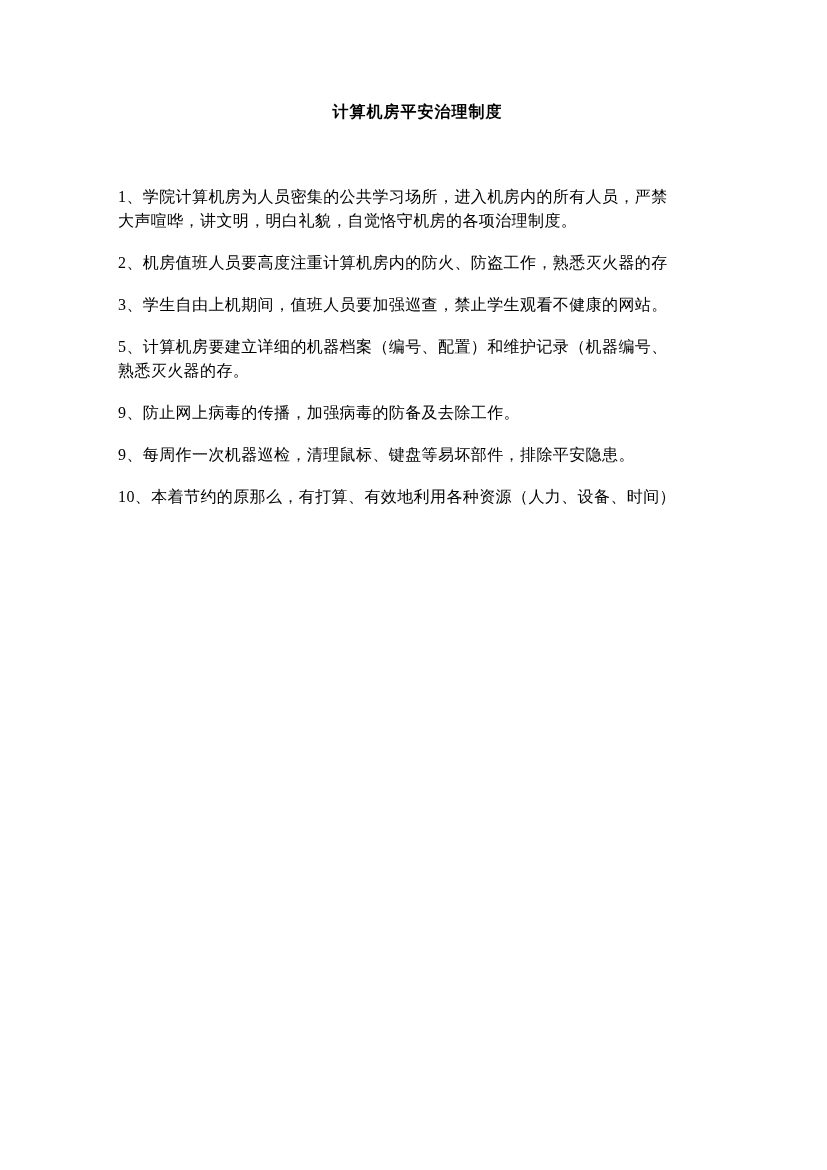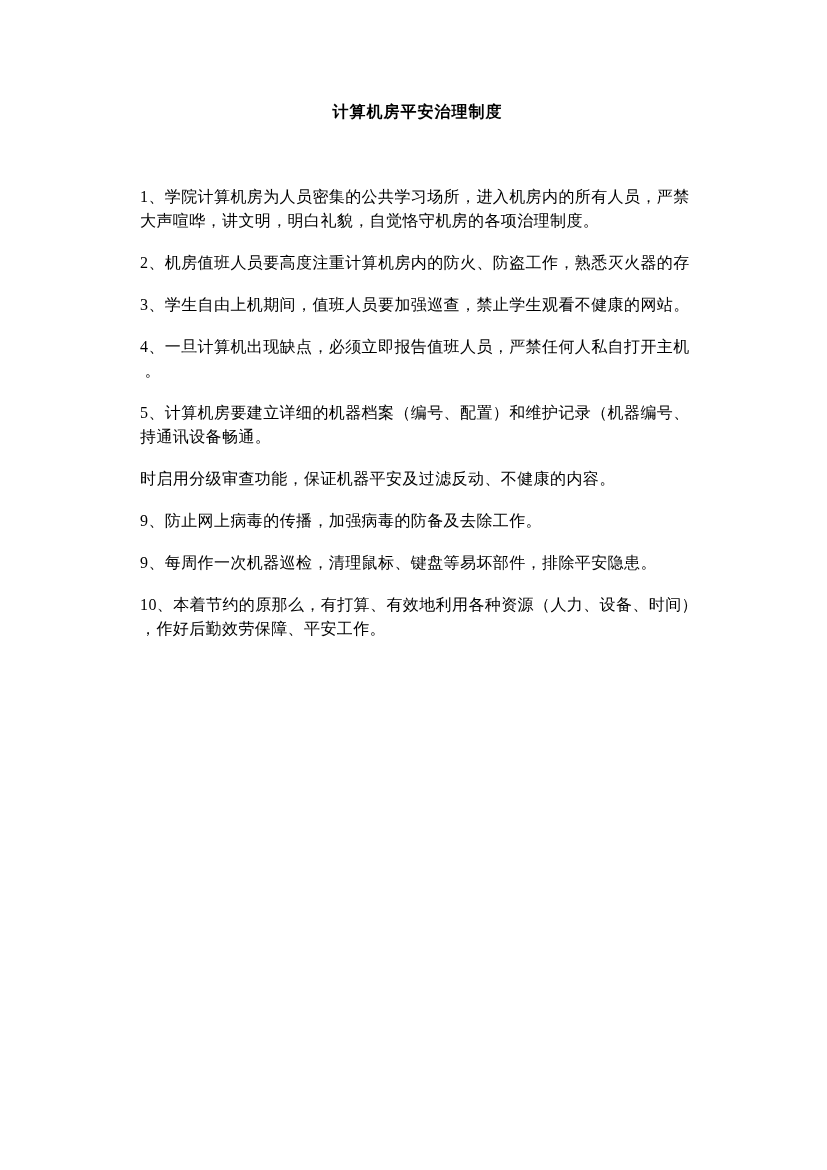--- a/index.html
+++ b/index.html
@@ -21,21 +21,20 @@
   .doc-title {
     margin: 0;
     font-size: 16px;
     font-weight: bold;
     line-height: 24px;
     text-align: center;
     letter-spacing: 1px;
   }
   .doc-body {
     margin-top: 61px;
-    margin-left: 22px;
   }
   .paragraph {
     margin: 0 0 18px 0;
   }
   .line {
     font-size: 16px;
     line-height: 24px;
     letter-spacing: 0.4px;
     white-space: pre;
   }
@@ -50,34 +49,28 @@
         <div class="line">1、学院计算机房为人员密集的公共学习场所，进入机房内的所有人员，严禁</div>
         <div class="line">大声喧哗，讲文明，明白礼貌，自觉恪守机房的各项治理制度。</div>
       </div>
       <div class="paragraph">
         <div class="line">2、机房值班人员要高度注重计算机房内的防火、防盗工作，熟悉灭火器的存</div>
       </div>
       <div class="paragraph">
         <div class="line">3、学生自由上机期间，值班人员要加强巡查，禁止学生观看不健康的网站。</div>
       </div>
       <div class="paragraph">
-        <div class="line">4、一旦计算机出现缺点，必须立即报告值班人员，严禁任何人私自打开主机</div>
-        <div class="line"> 。</div>
+        <div class="line">5、计算机房要建立详细的机器档案（编号、配置）和维护记录（机器编号、</div>
+        <div class="line">熟悉灭火器的存。</div>
       </div>
       <div class="paragraph">
-        <div class="line">5、计算机房要建立详细的机器档案（编号、配置）和维护记录（机器编号、</div>
-        <div class="line">持通讯设备畅通。</div>
-      </div>
-      <div class="paragraph">
-        <div class="line">时启用分级审查功能，保证机器平安及过滤反动、不健康的内容。</div>
       </div>
       <div class="paragraph">
         <div class="line">9、防止网上病毒的传播，加强病毒的防备及去除工作。</div>
       </div>
       <div class="paragraph">
         <div class="line">9、每周作一次机器巡检，清理鼠标、键盘等易坏部件，排除平安隐患。</div>
       </div>
       <div class="paragraph">
         <div class="line">10、本着节约的原那么，有打算、有效地利用各种资源（人力、设备、时间）</div>
-        <div class="line">，作好后勤效劳保障、平安工作。</div>
       </div>
     </div>
 </div>
 
 </body></html>

